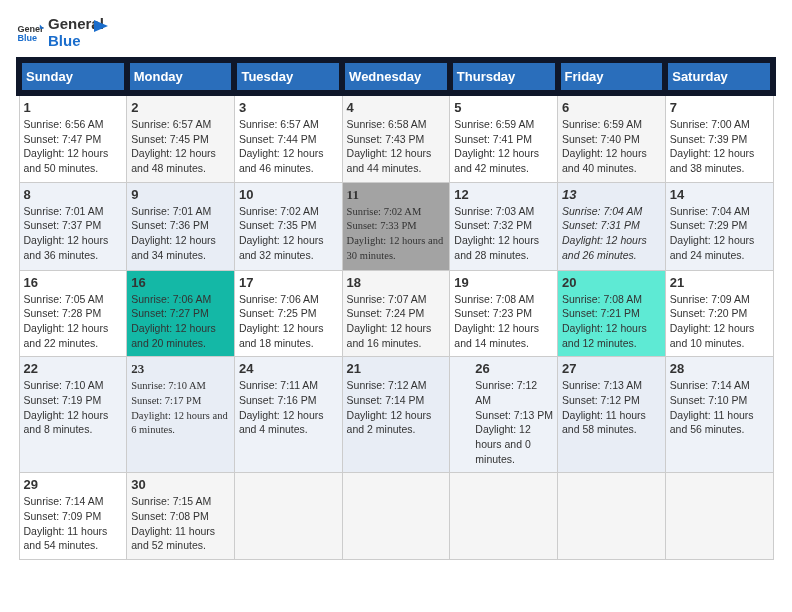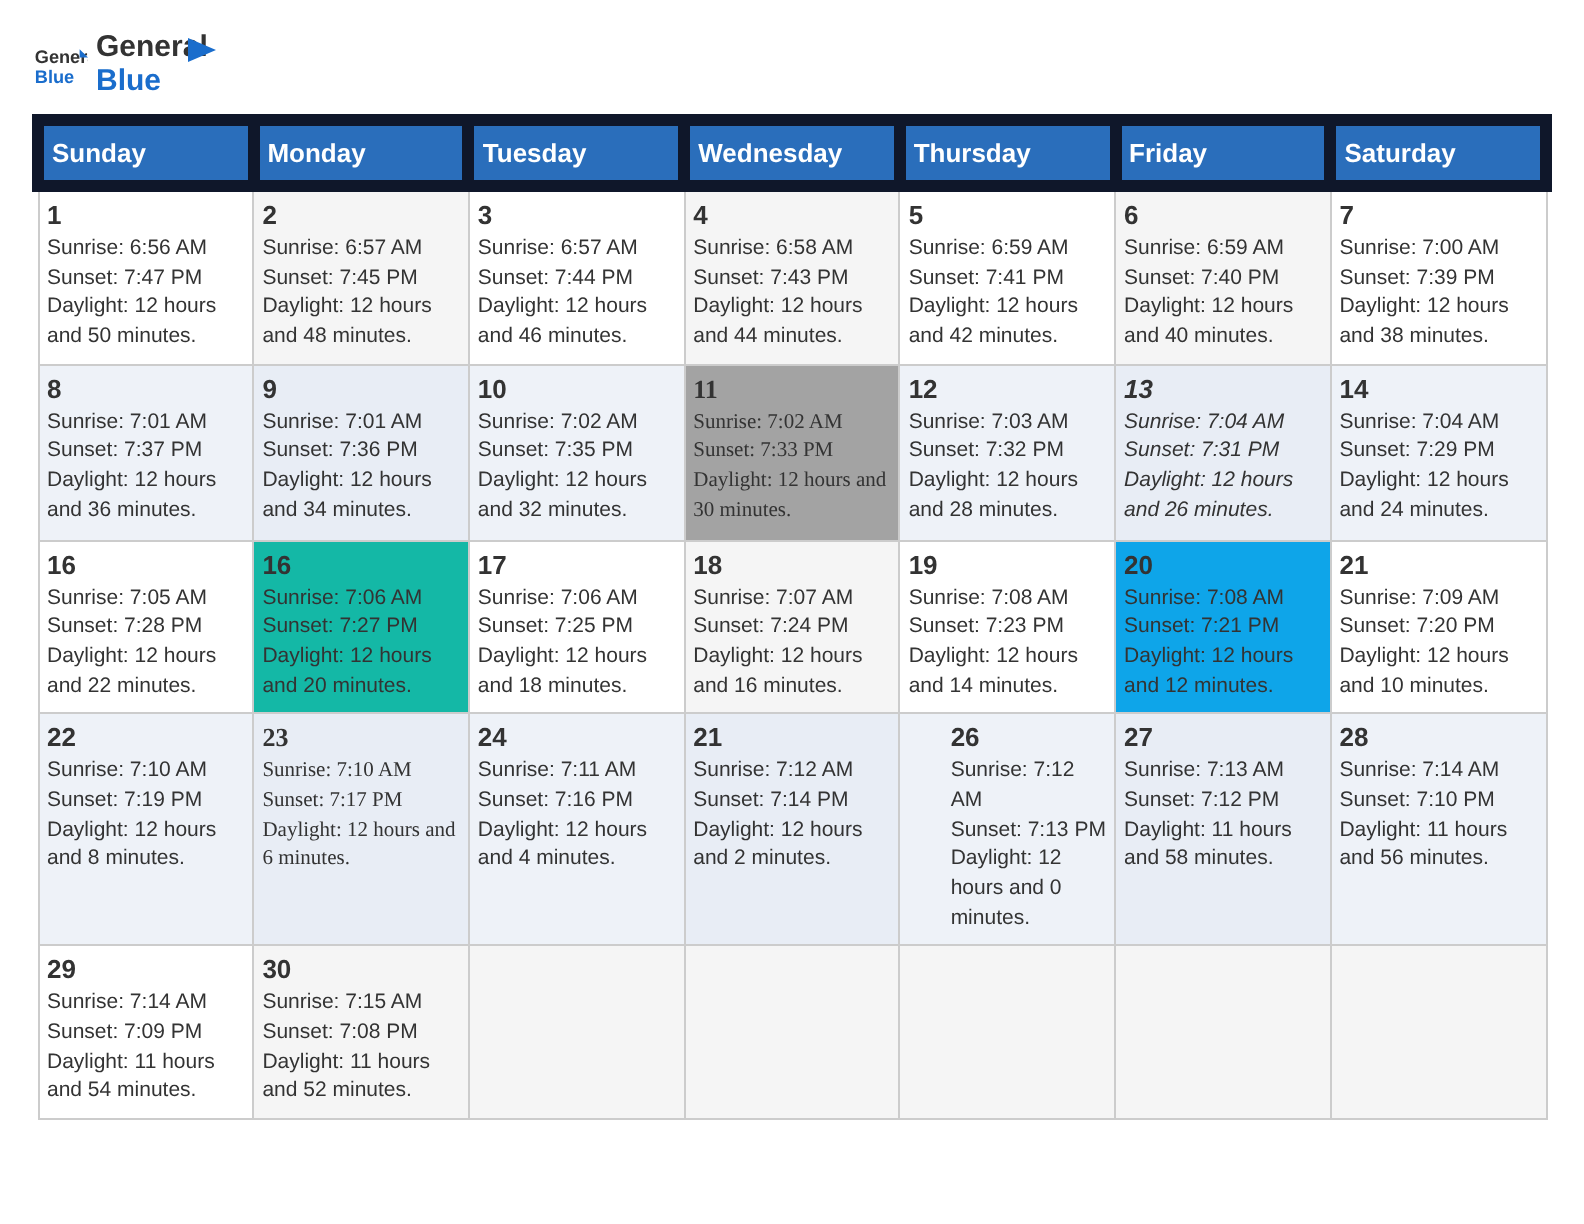--- a/index.html
+++ b/index.html
@@ -162,21 +162,21 @@
         <td style="background-color: rgb(255, 255, 255);"><span class="day-num">16</span>
         <span class="day-detail">Sunrise: 7:05 AM<br>Sunset: 7:28 PM<br>Daylight: 12 hours and 22 minutes.</span></td>
         <td style="background-color: #14b8a6; margin-left: 42px;"><span class="day-num">16</span>
         <span class="day-detail">Sunrise: 7:06 AM<br>Sunset: 7:27 PM<br>Daylight: 12 hours and 20 minutes.</span></td>
         <td style="background-color: rgb(255, 255, 255); border-radius: 13px;"><span class="day-num">17</span>
         <span class="day-detail">Sunrise: 7:06 AM<br>Sunset: 7:25 PM<br>Daylight: 12 hours and 18 minutes.</span></td>
         <td style="background-color: rgb(245, 245, 245);"><span class="day-num">18</span>
         <span class="day-detail">Sunrise: 7:07 AM<br>Sunset: 7:24 PM<br>Daylight: 12 hours and 16 minutes.</span></td>
         <td style="background-color: rgb(255, 255, 255);"><span class="day-num">19</span>
         <span class="day-detail">Sunrise: 7:08 AM<br>Sunset: 7:23 PM<br>Daylight: 12 hours and 14 minutes.</span></td>
-        <td style="background-color: #0ea5e9;"><span class="day-num">20</span>
+        <td style="background-color: #5eead4;"><span class="day-num">20</span>
         <span class="day-detail">Sunrise: 7:08 AM<br>Sunset: 7:21 PM<br>Daylight: 12 hours and 12 minutes.</span></td>
         <td style="background-color: rgb(255, 255, 255);"><span class="day-num">21</span>
         <span class="day-detail">Sunrise: 7:09 AM<br>Sunset: 7:20 PM<br>Daylight: 12 hours and 10 minutes.</span></td>
       </tr>
       <tr>
         <td style="background-color: rgb(238, 242, 248);"><span class="day-num">22</span>
         <span class="day-detail">Sunrise: 7:10 AM<br>Sunset: 7:19 PM<br>Daylight: 12 hours and 8 minutes.</span></td>
         <td style="background-color: rgb(232, 237, 245); font-family: Liberation Serif, serif;"><span class="day-num">23</span>
         <span class="day-detail">Sunrise: 7:10 AM<br>Sunset: 7:17 PM<br>Daylight: 12 hours and 6 minutes.</span></td>
         <td style="background-color: rgb(238, 242, 248);"><span class="day-num">24</span>

